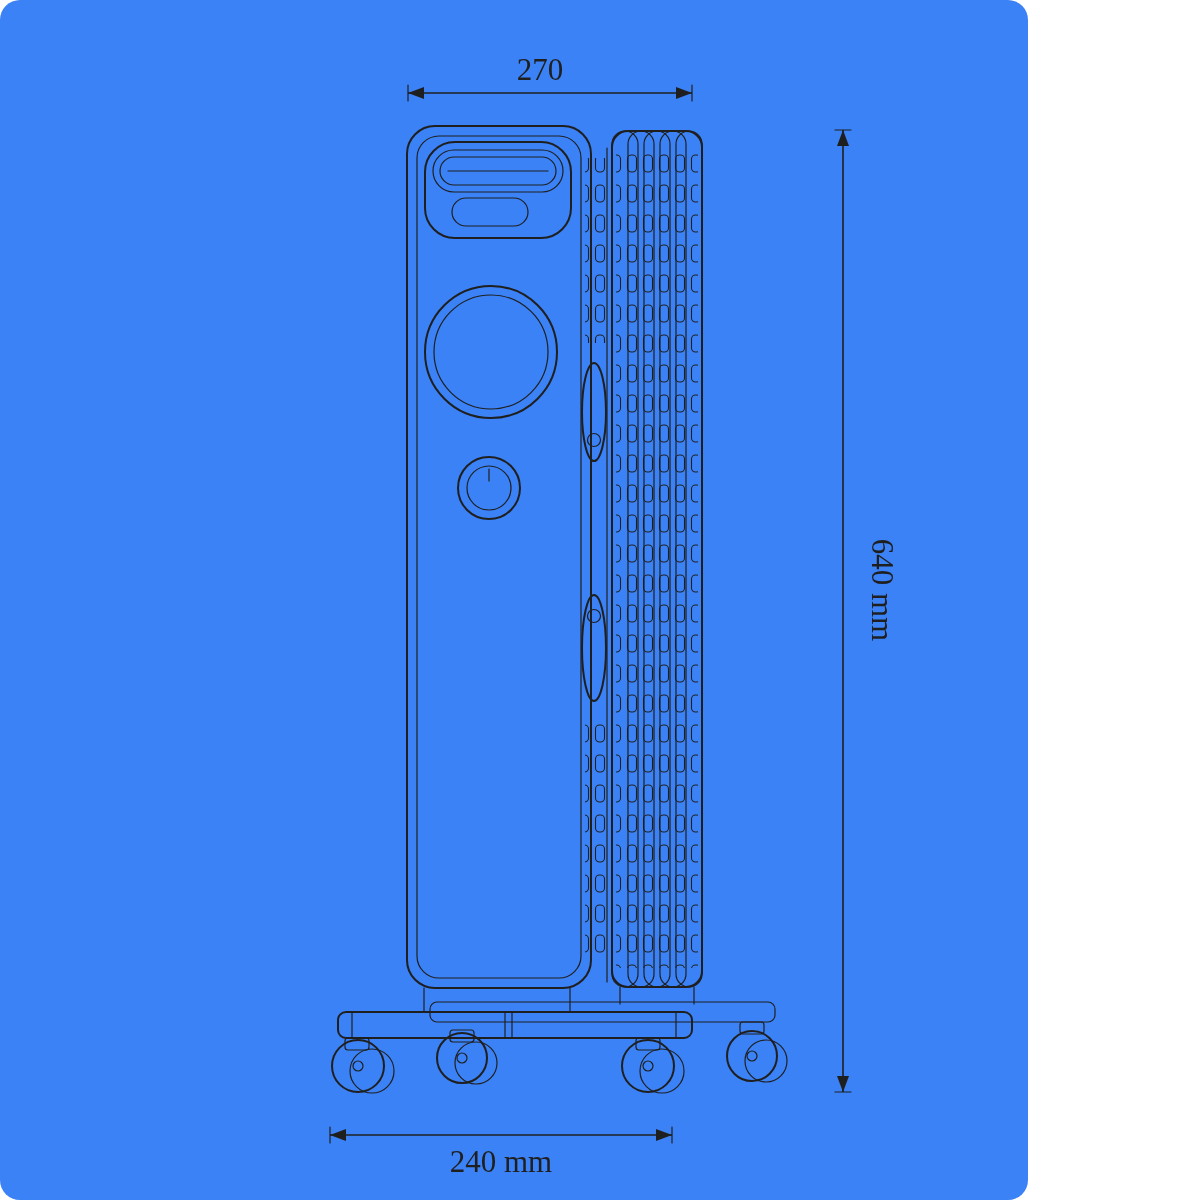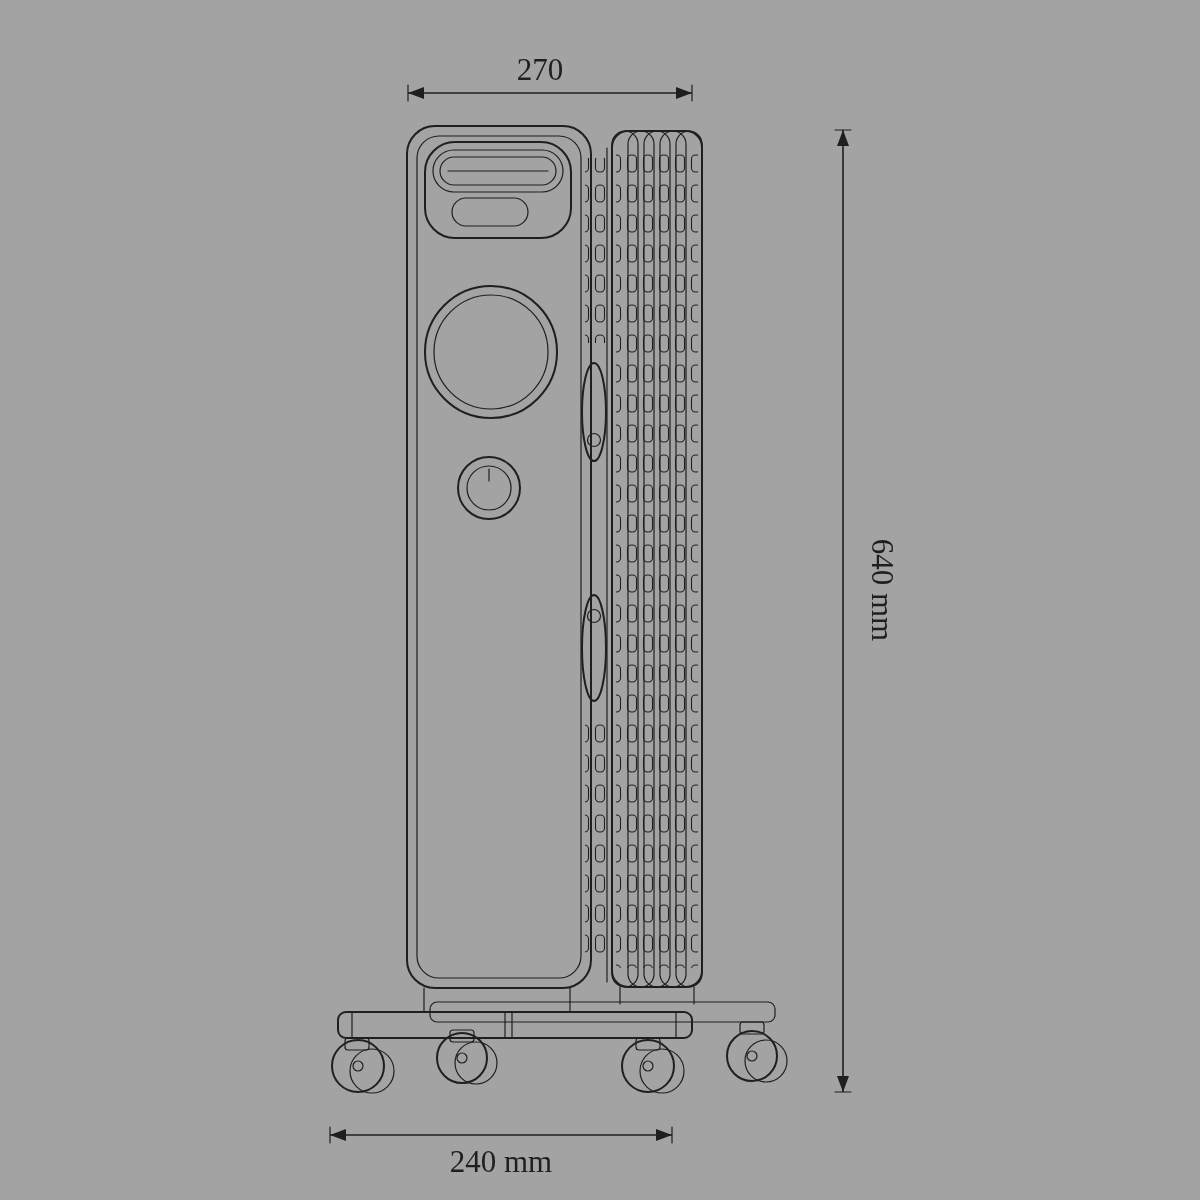--- a/index.html
+++ b/index.html
@@ -5,23 +5,24 @@
   html, body {
     margin: 0;
     padding: 0;
     background: #ffffff;
     width: 1200px;
     height: 1200px;
     overflow: hidden;
   }
   .canvas {
     position: relative;
-    width: 1200px;
+    width: 1028px;
     height: 1200px;
-    background: #a3a3a3;
+    background: #3b82f6;
+    border-radius: 20px;
   }
   svg { display: block; }
   .ln   { fill: none; stroke: #1f1f1f; stroke-width: 2;   stroke-linejoin: round; stroke-linecap: round; }
   .thin { fill: none; stroke: #1f1f1f; stroke-width: 1.2; stroke-linejoin: round; stroke-linecap: round; }
   .dim  { fill: none; stroke: #1f1f1f; stroke-width: 1.6; stroke-linecap: butt; }
   .arr  { fill: #1f1f1f; stroke: none; }
   .lbl  {
     font-family: "Liberation Serif", "DejaVu Serif", serif;
     font-size: 31px;
     fill: #1f1f1f;

